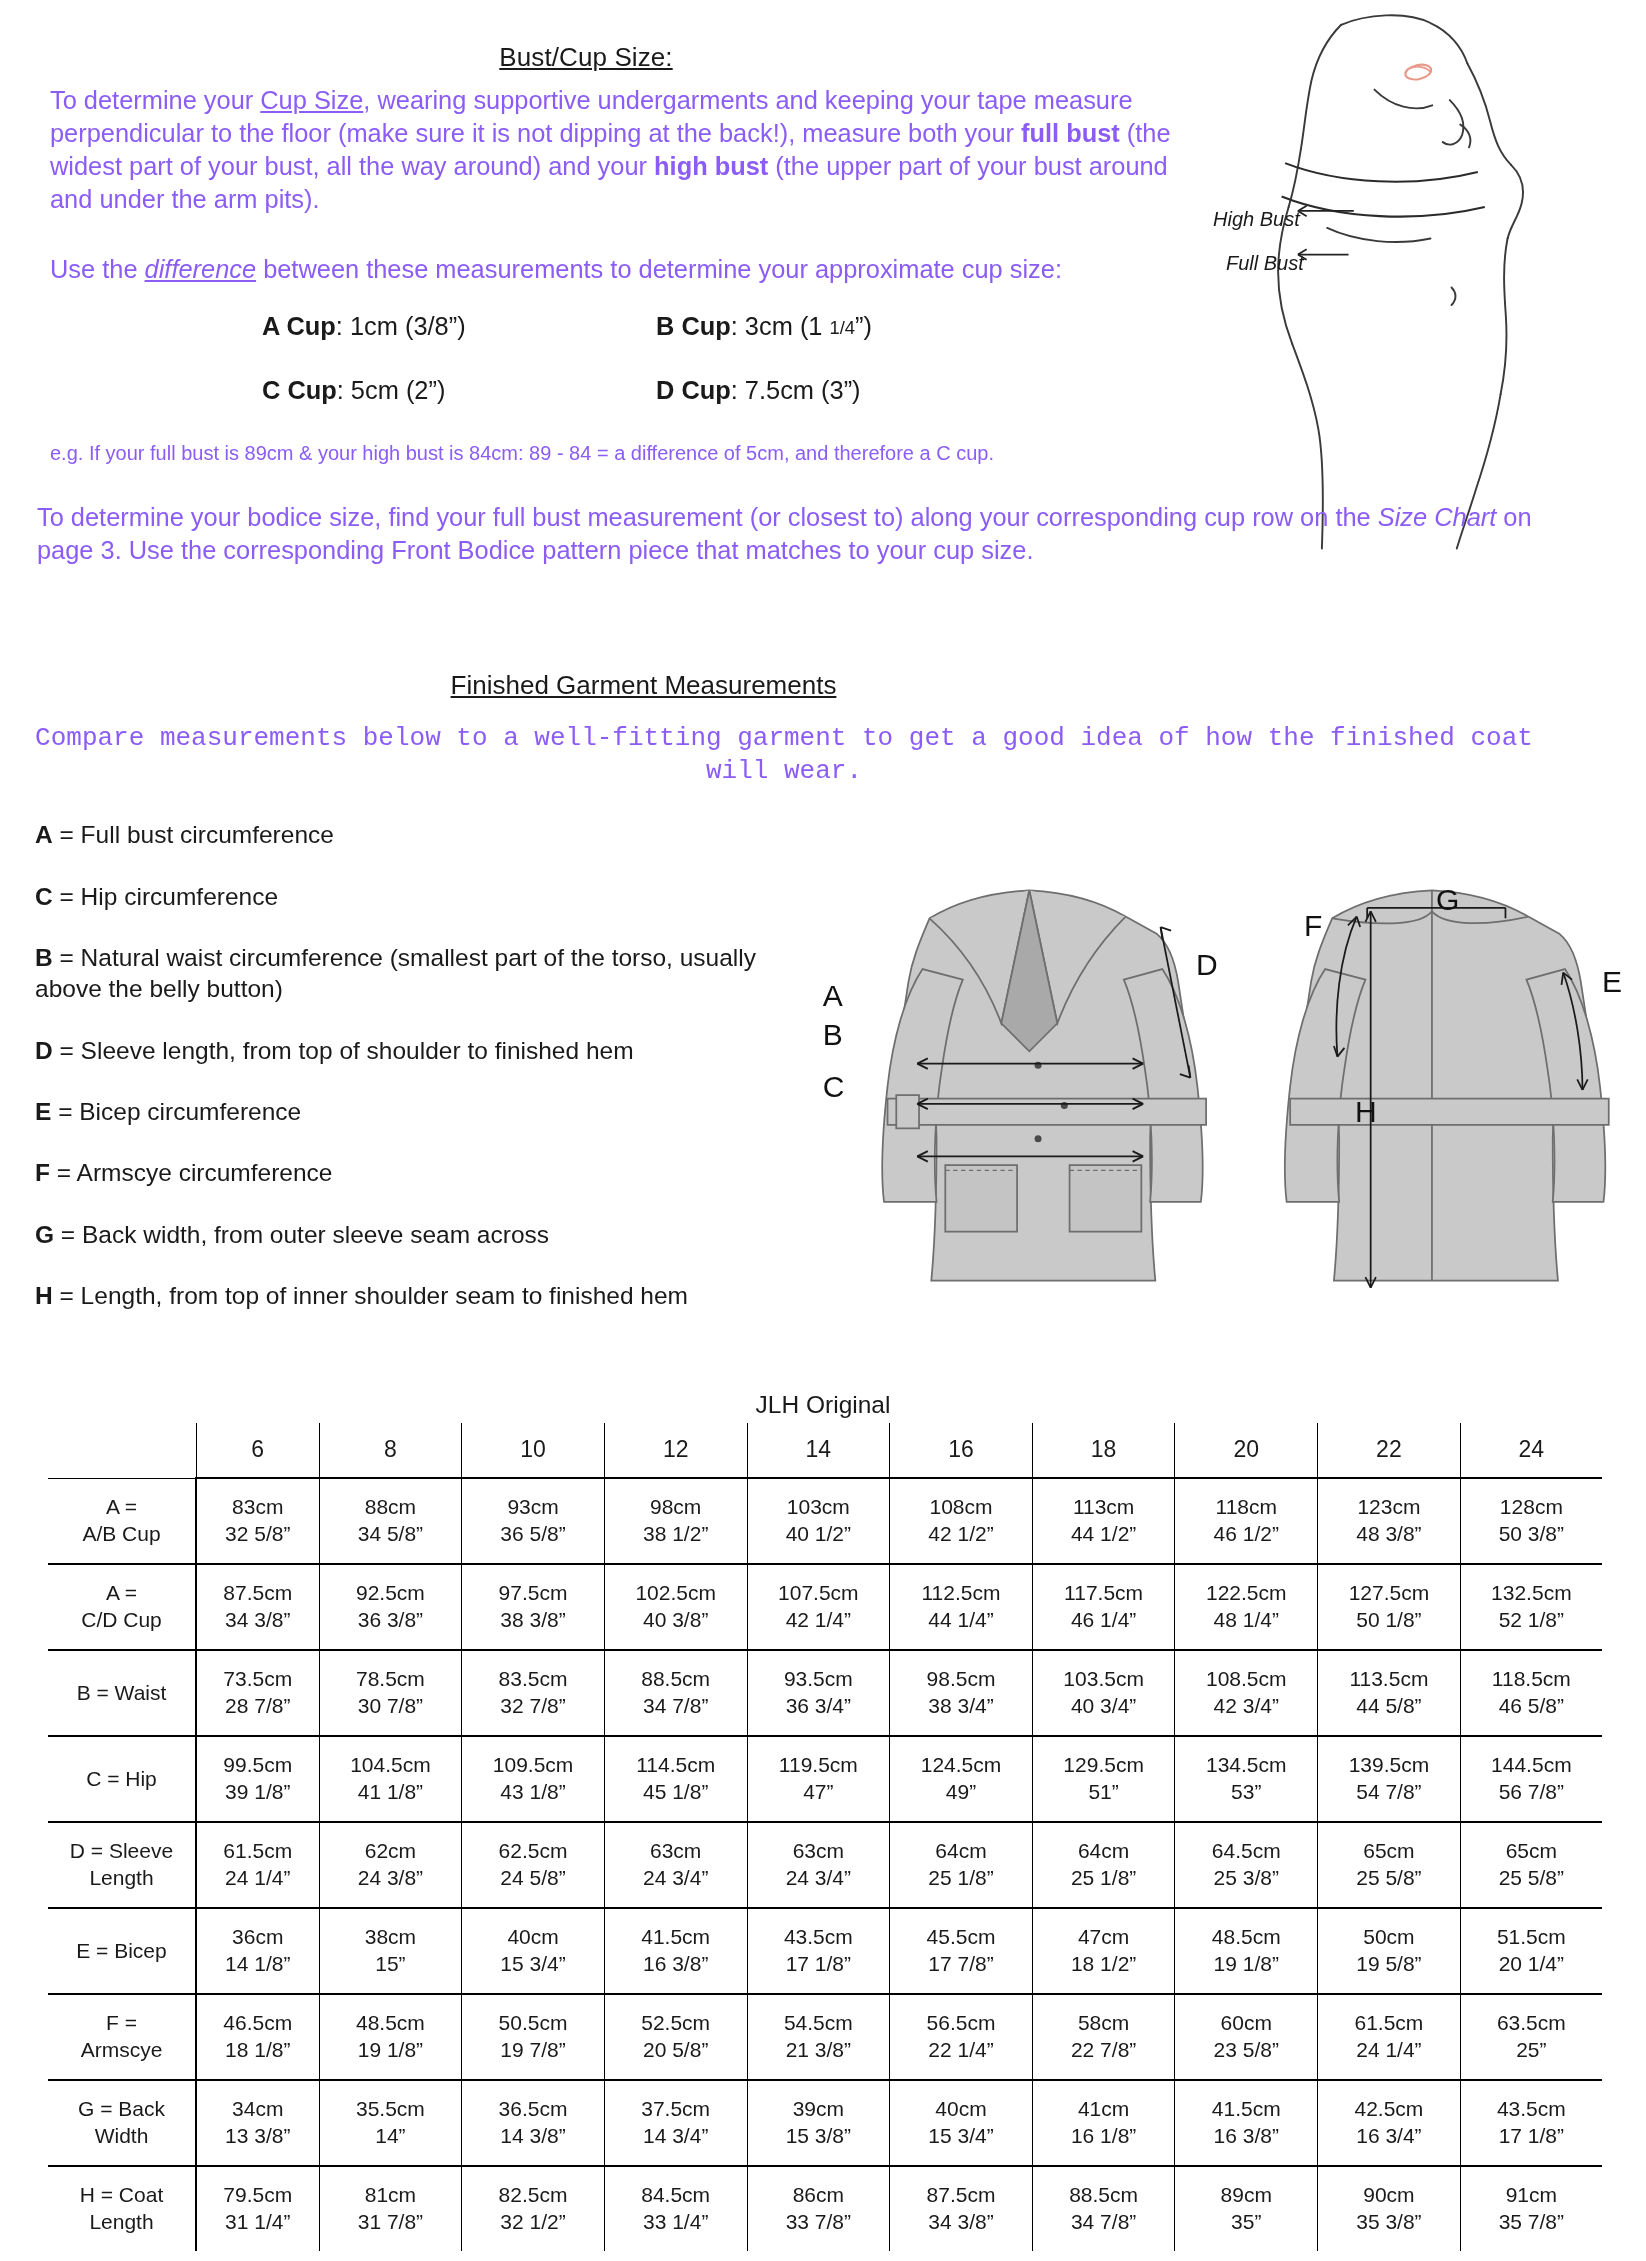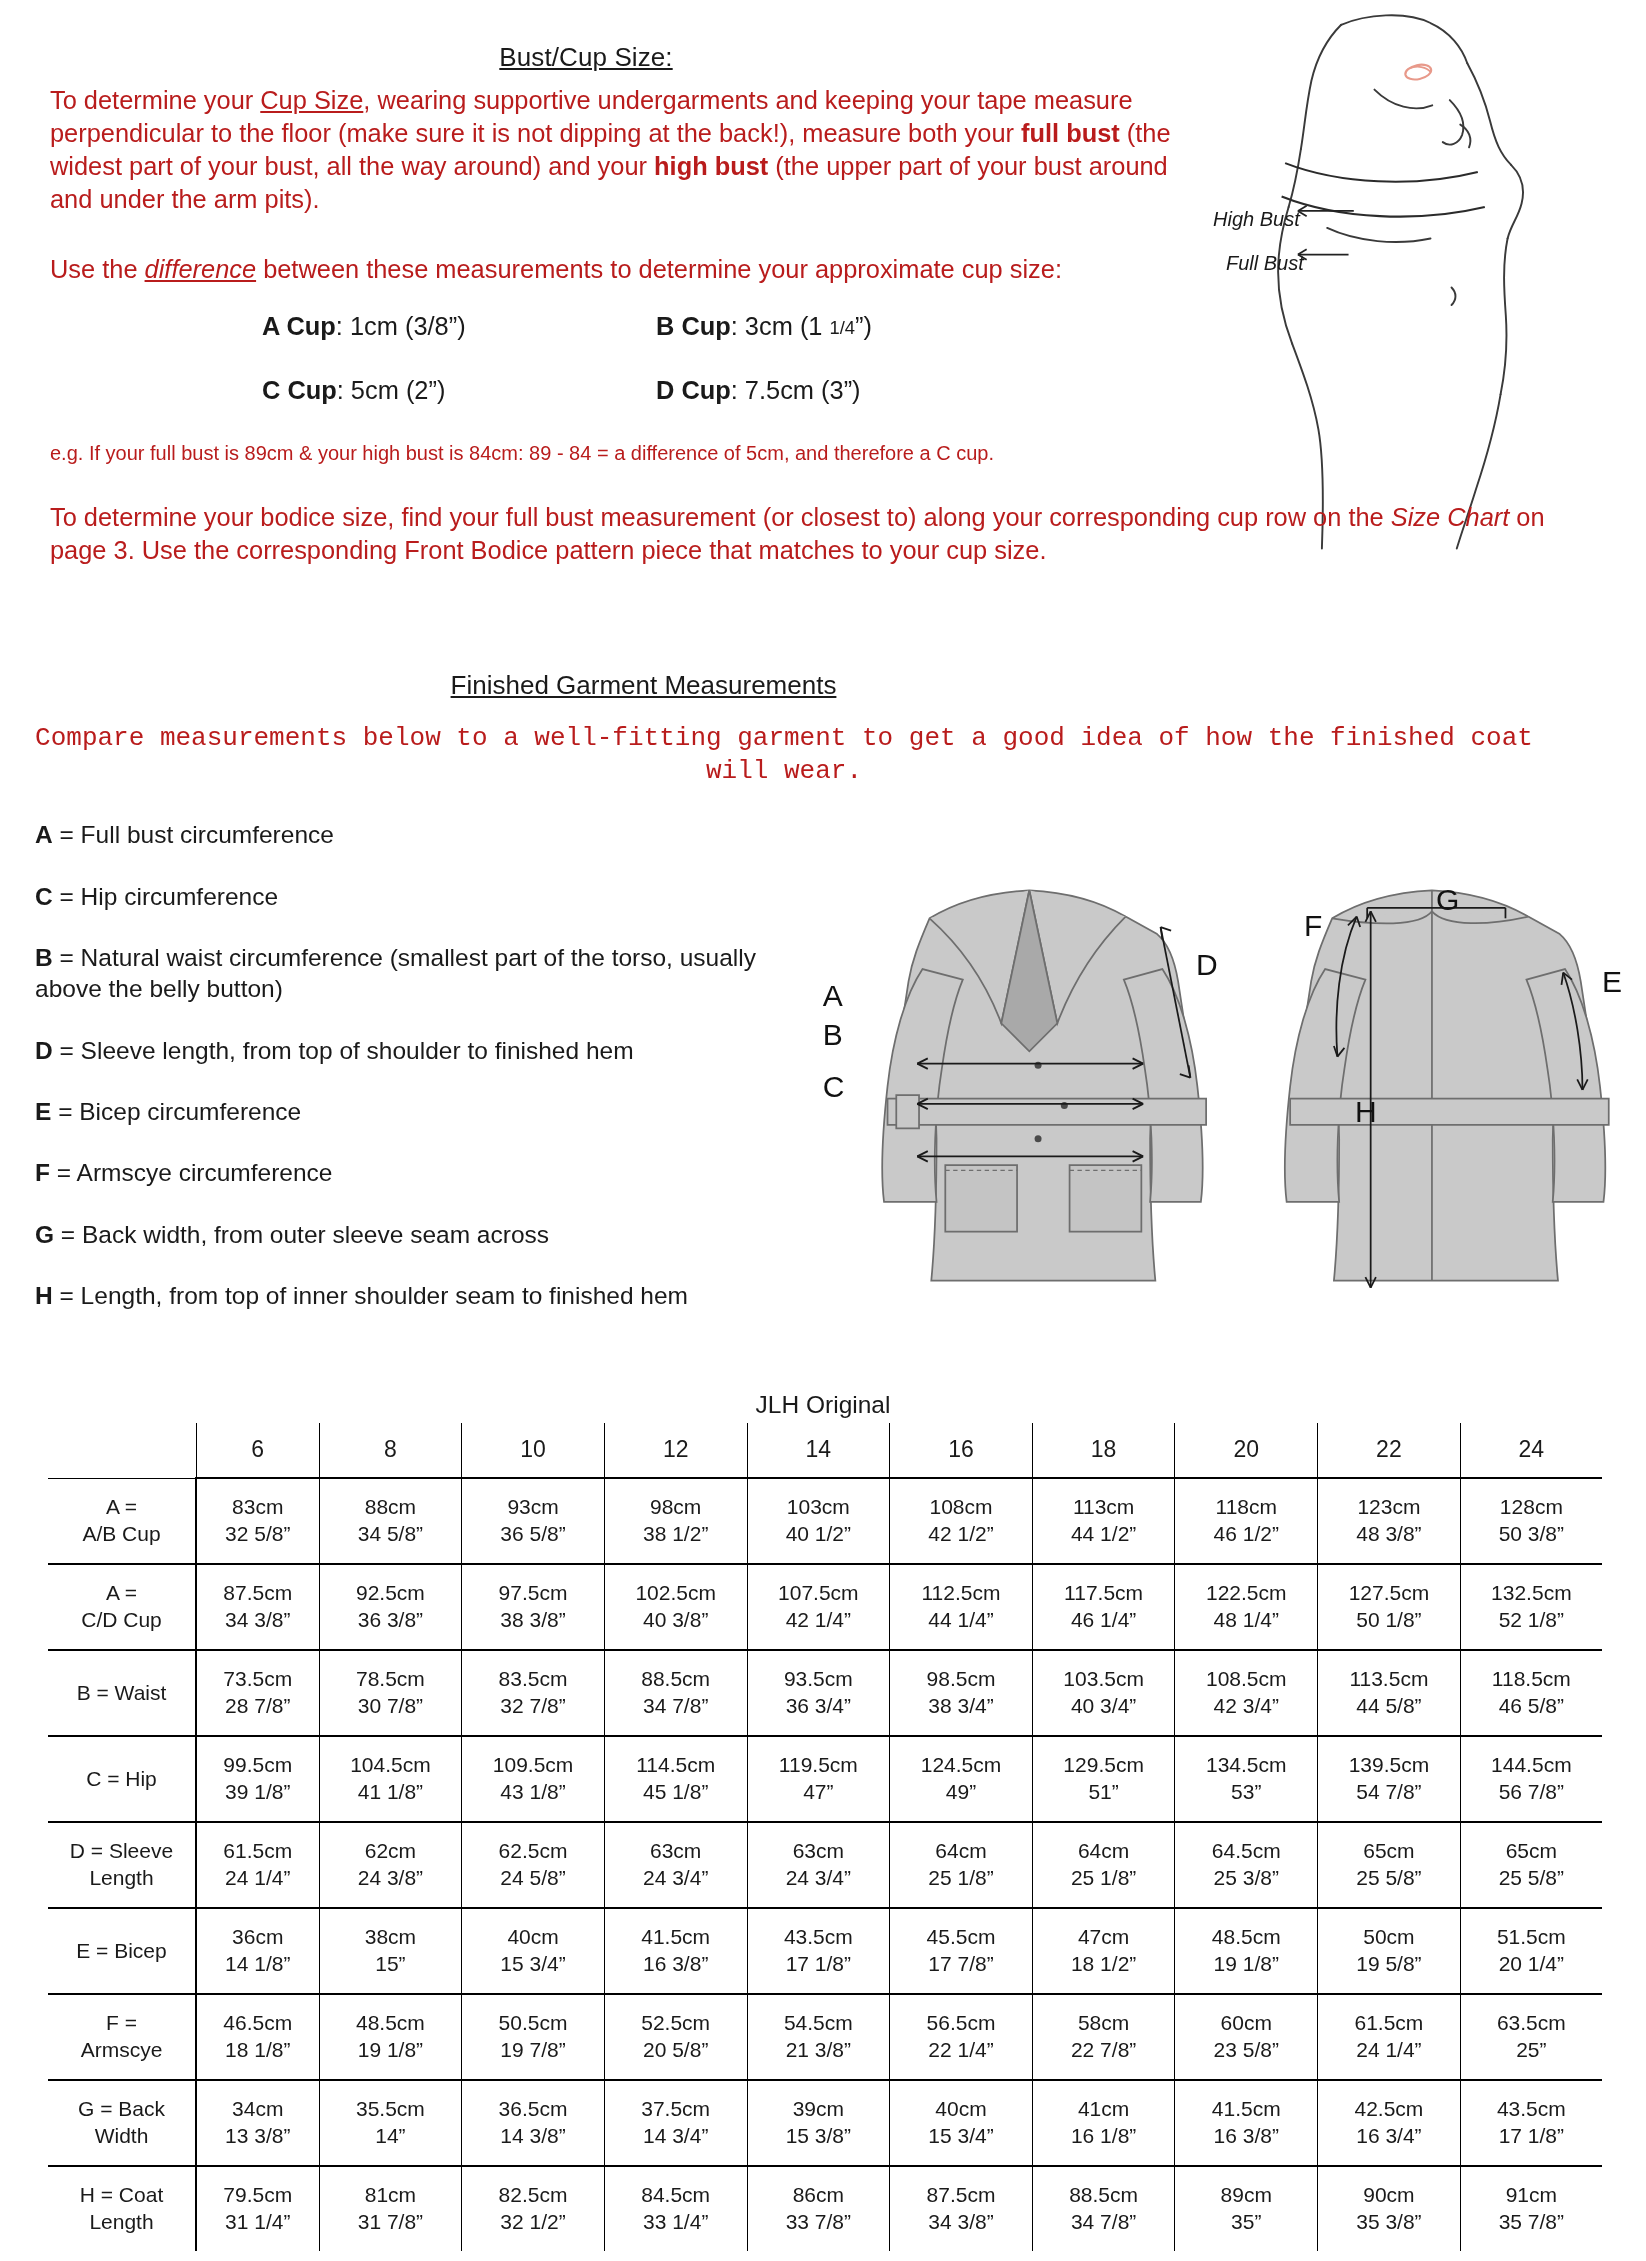--- a/index.html
+++ b/index.html
@@ -32,21 +32,21 @@
     text-align: center;
     font-size: 26px;
     text-decoration: underline;
     padding-top: 42px;
     letter-spacing: 0.1px;
     width: 1156px;
   }
   .body-text {
     font-size: 25.4px;
     line-height: 1.30;
-    color: #b91c1c;
+    color: #8b5cf6;
   }
   .para-main {
     width: 1165px;
     margin: 10.5px 0 0 42px;
   }
   .para-main b { font-weight: 700; }
   .u { text-decoration: underline; }
   .i { font-style: italic; }
   .iu { font-style: italic; text-decoration: underline; }
 
@@ -75,21 +75,21 @@
     text-align: right;
   }
 
   .para-eg {
     width: 1489px;
     margin: 26px 0 0 42px;
     font-size: 20px;
   }
   .para-bodice {
     width: 1541px;
-    margin: 35px 0 0 42px;
+    margin: 35px 0 0 29px;
     font-size: 25.4px;
     line-height: 1.3;
   }
 
   
   .torso {
     position: absolute;
     top: 8.8px;
     right: 35px;
     width: 368px;

